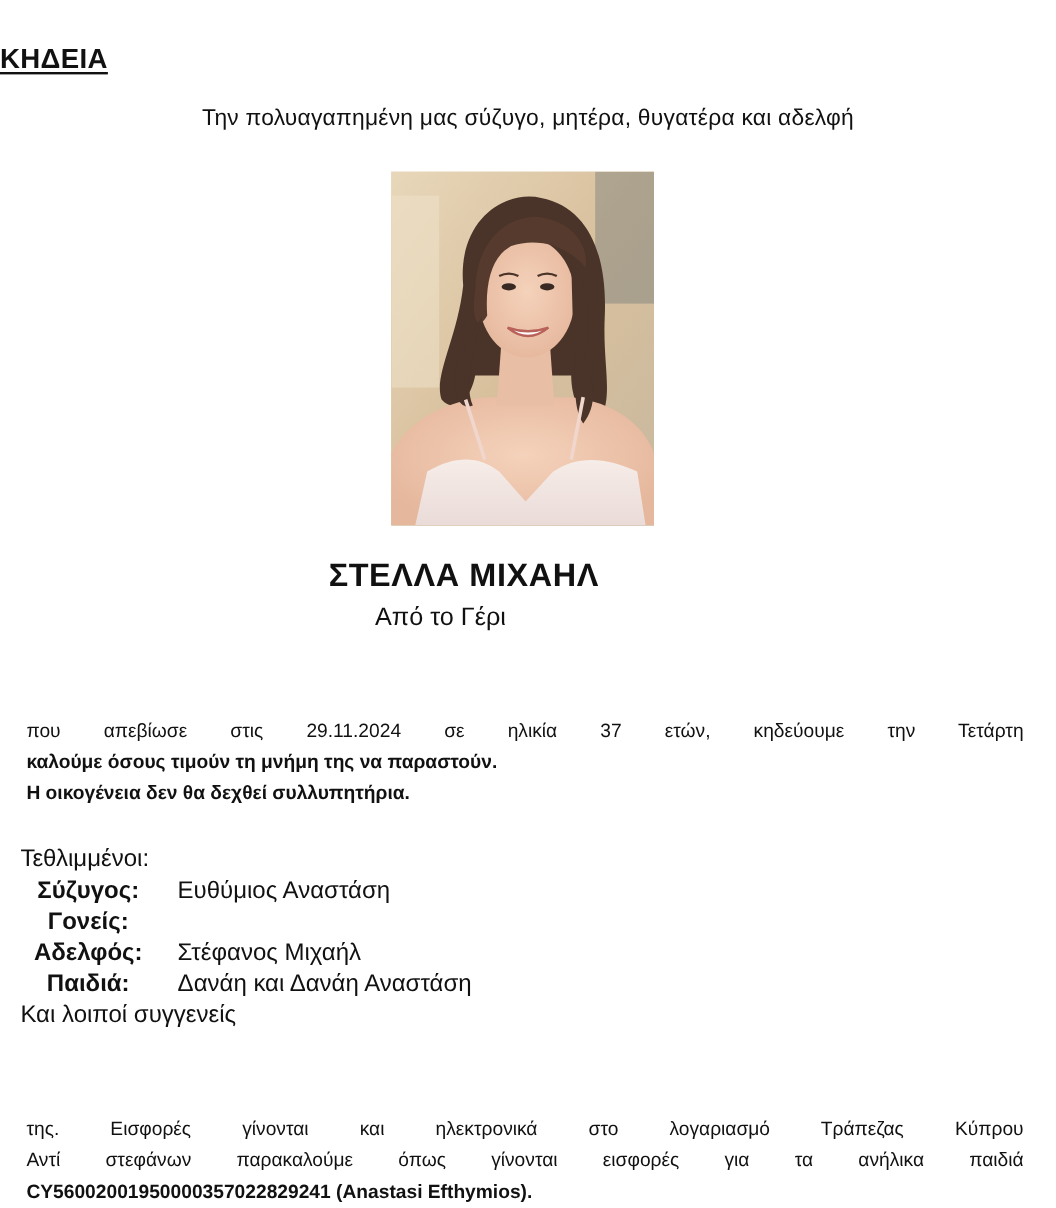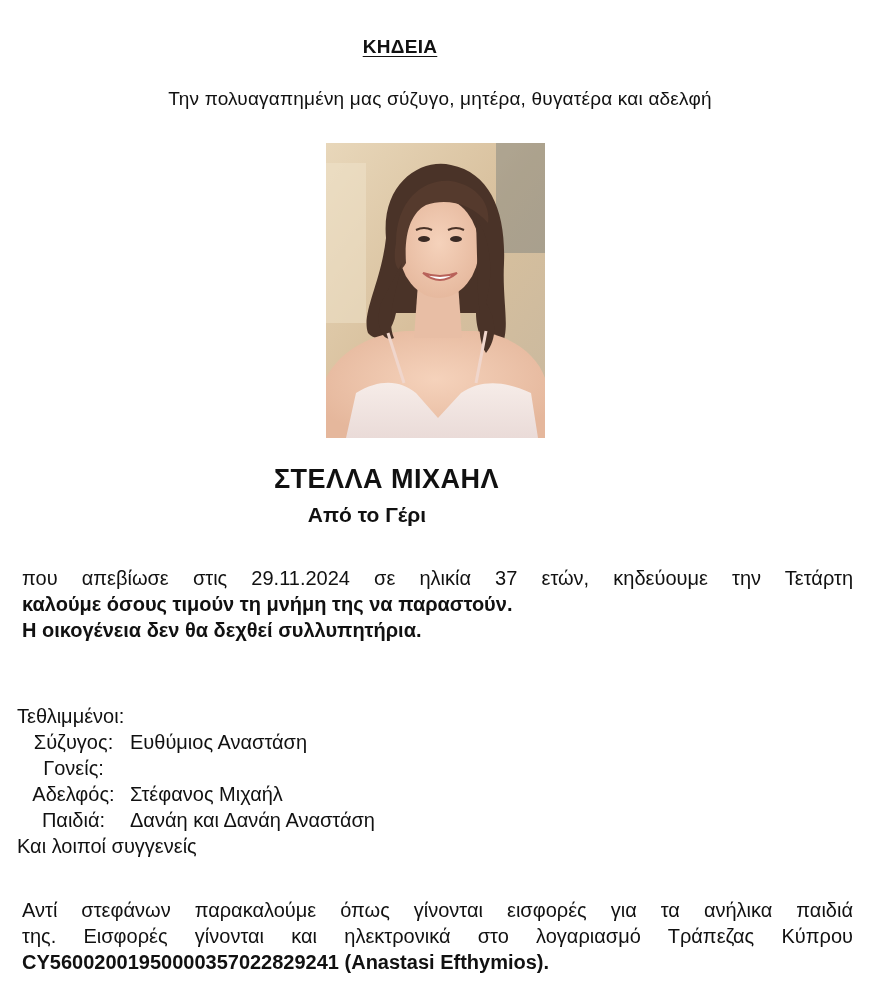--- a/index.html
+++ b/index.html
@@ -12,22 +12,22 @@
     body {
       position: relative;
       font-family: "Liberation Sans", "DejaVu Sans", sans-serif;
       color: #111111;
     }
     .heading {
       position: absolute;
       top: 36px;
       left: 0;
       width: 800px;
-      text-align: center;
-      font-size: 19px;
+      text-align: left;
+      font-size: 23px;
       font-weight: bold;
       text-decoration: underline;
       text-underline-offset: 3px;
       letter-spacing: 0.3px;
     }
     .subtitle {
       position: absolute;
       top: 88px;
       left: 0;
       width: 880px;
@@ -55,30 +55,31 @@
       font-weight: bold;
       letter-spacing: 0.5px;
     }
     .origin {
       position: absolute;
       top: 503px;
       left: 0;
       width: 734px;
       text-align: center;
       font-size: 21px;
-      font-weight: bold;
+      font-weight: normal;
     }
     .para {
       position: absolute;
       left: 22px;
       width: 831px;
-      font-size: 20px;
+      font-size: 16px;
       line-height: 26px;
       text-align: justify;
       text-align-last: left;
+      margin-top: 32px;
     }
     .para .line {
       display: block;
       text-align: justify;
       text-align-last: justify;
       white-space: nowrap;
     }
     .para .line.last {
       text-align-last: left;
       font-weight: bold;
@@ -90,22 +91,22 @@
       top: 703px;
       font-size: 20px;
       line-height: 26px;
     }
     .survivors .row {
       display: flex;
       height: 26px;
       white-space: nowrap;
       text-align: center;
     }
-    .survivors .lbl { width: 113px; flex: none; }
-    .survivors .val { flex: none; }
+    .survivors .lbl { width: 113px; flex: none; font-weight: bold; }
+    .survivors .val { flex: none; margin-left: 18px; }
     .p2 { top: 897px; }
   </style>
 </head>
 <body>
 
 <div>
 
   <div class="heading">ΚΗΔΕΙΑ</div>
 
   <div class="subtitle">Την πολυαγαπημένη μας σύζυγο, μητέρα, θυγατέρα και αδελφή</div>
@@ -180,18 +181,18 @@
       <span class="val">Στέφανος Μιχαήλ</span>
     </div>
     <div class="row">
       <span class="lbl">Παιδιά:</span>
       <span class="val">Δανάη και Δανάη Αναστάση</span>
     </div>
     <div class="row">Και λοιποί συγγενείς</div>
   </div>
 
   <div class="para p2">
+    <span class="line">της. Εισφορές γίνονται και ηλεκτρονικά στο λογαριασμό Τράπεζας Κύπρου</span>
     <span class="line">Αντί στεφάνων παρακαλούμε όπως γίνονται εισφορές για τα ανήλικα παιδιά</span>
-    <span class="line">της. Εισφορές γίνονται και ηλεκτρονικά στο λογαριασμό Τράπεζας Κύπρου</span>
     <span class="line last">CY56002001950000357022829241 (Anastasi Efthymios).</span>
   </div>
 
 </div>
 
 </body></html>

